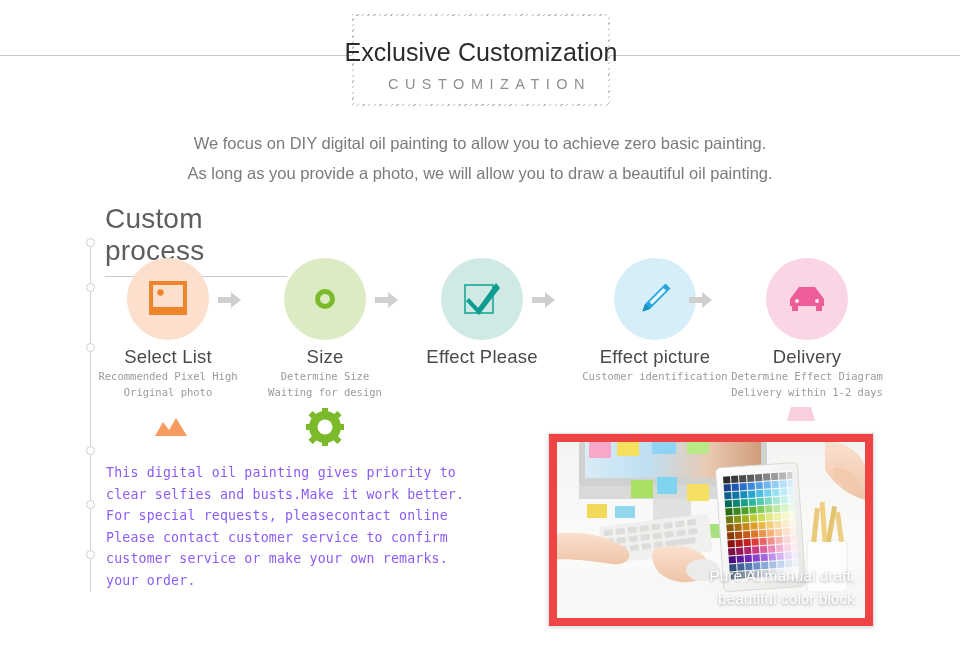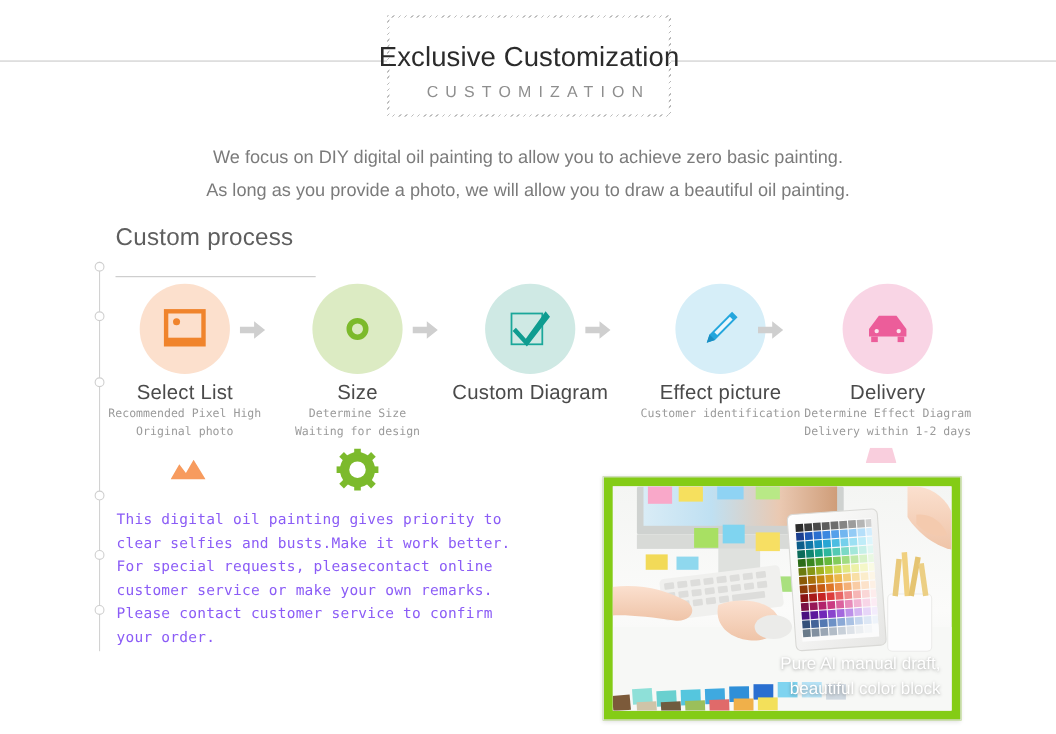--- a/index.html
+++ b/index.html
@@ -58,23 +58,23 @@
     text-align:center;
   }
   .intro p {
     font-size:16.5px; color:#7b7b7b; line-height:30px; font-weight:400;
   }
 
   
   .section-head {
     position:absolute; top:203px; left:105px;
     width:182px;
-    padding-bottom:22px;
+    padding-bottom:9px;
     border-bottom:1px solid #c9c9c9;
-    font-size:22px; color:#5e5e5e; font-weight:400;
+    font-size:28px; color:#5e5e5e; font-weight:400;
     letter-spacing:.2px;
   }
 
   
   .timeline { position:absolute; left:90px; top:238px; width:2px; height:354px; }
   .timeline-line {
     position:absolute; left:0; top:0; width:1px; height:354px; background:#d2d2d2;
   }
   .timeline-dot {
     position:absolute; left:-4px; width:9px; height:9px;
@@ -110,22 +110,22 @@
   
   .body-copy {
     position:absolute; left:106px; top:462px; width:420px;
     font-family:"DejaVu Sans Mono", monospace;
     font-size:13.2px; color:#8b5cf6; line-height:21.5px;
     letter-spacing:.2px;
   }
 
   
   .photo-card {
-    position:absolute; left:548px; top:433px; width:326px; height:222px;
-    background:#84cc16;
+    position:absolute; left:548px; top:433px; width:326px; height:194px;
+    background:#ef4444;
     border:1px solid #e2e2e2;
     box-shadow:0 1px 4px rgba(0,0,0,.12);
     padding:8px;
   }
   .photo {
     position:relative; width:100%; height:100%; overflow:hidden;
     background:#f2f3f1;
   }
   .photo-caption {
     position:absolute; right:10px; bottom:8px;
@@ -209,21 +209,21 @@
     </svg>
   </div>
 
   <div class="step" style="left:299px">
     <div class="circle" style="background:#cfe9e4">
       <svg width="42" height="40" viewBox="0 0 42 40">
         <rect x="4" y="6" width="28" height="28" fill="none" stroke="#1aa79a" stroke-width="1.6"></rect>
         <path d="M8 19 L17 29 L35 4 L39 9 L18 36 L5 22 Z" fill="#0f9c90"></path>
       </svg>
     </div>
-    <div class="step-title">Custom Diagram</div>
+    <div class="step-title">Effect Please</div>
   </div>
 
   <div class="arrow" style="left:427px">
     <svg width="24" height="18" viewBox="0 0 24 18">
       <path d="M0 6 H13 V1 L23 9 L13 17 V12 H0 Z" fill="#cfcfcf"></path>
     </svg>
   </div>
 
   <div class="step" style="left:472px">
     <div class="circle" style="background:#d6eef8">
@@ -290,22 +290,22 @@
 <div class="decor" style="left:787px; top:407px;">
   <svg width="28" height="14" viewBox="0 0 28 14">
     <path d="M4 0 H24 L28 14 H0 Z" fill="#f9cedd"></path>
   </svg>
 </div>
 
 <div class="body-copy">
   <div>This digital oil painting gives priority to</div>
   <div>clear selfies and busts.Make it work better.</div>
   <div>For special requests, pleasecontact online</div>
+  <div>Please contact customer service to confirm</div>
   <div>customer service or make your own remarks.</div>
-  <div>Please contact customer service to confirm</div>
   <div>your order.</div>
 </div>
 
 <div class="photo-card">
   <div class="photo">
     <svg width="310" height="206" viewBox="0 0 310 206" preserveAspectRatio="none">
       <defs>
         <linearGradient id="deskbg" x1="0" y1="0" x2="0" y2="1">
           <stop offset="0%" stop-color="#f4f5f3"></stop>
           <stop offset="55%" stop-color="#fbfbfa"></stop>

